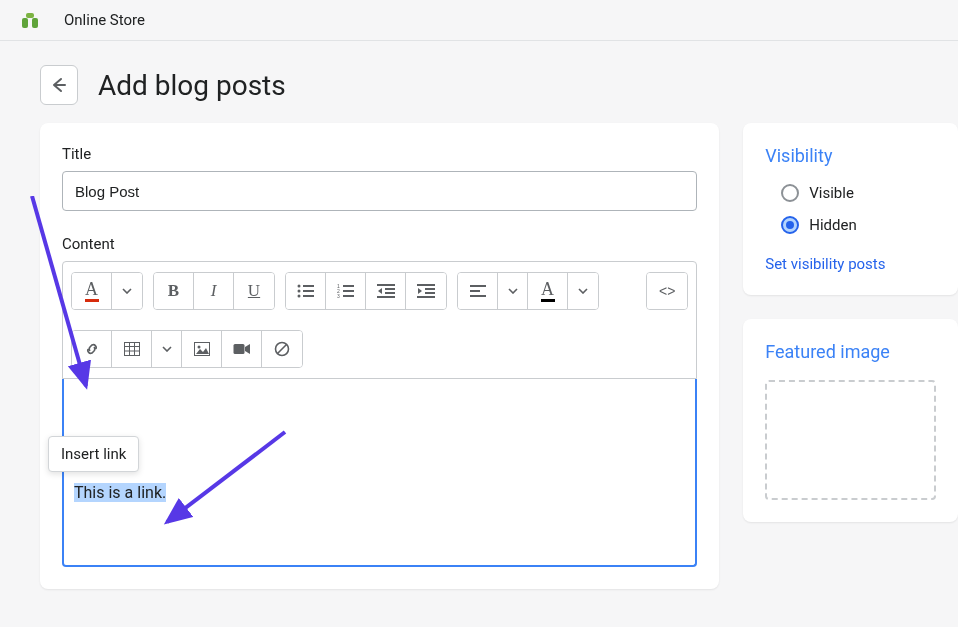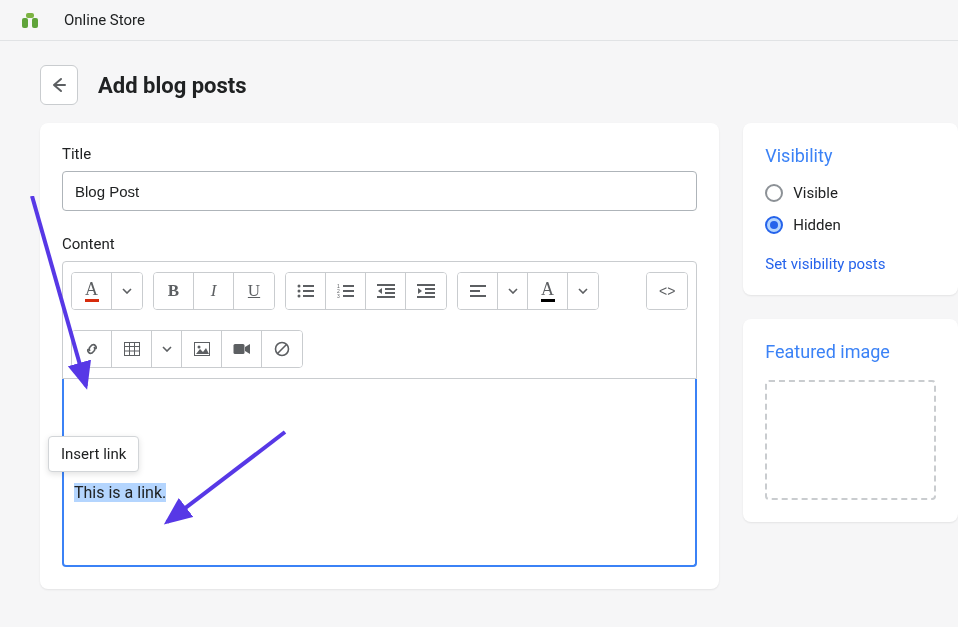--- a/index.html
+++ b/index.html
@@ -4,21 +4,21 @@
   <style>
     * { box-sizing: border-box; margin: 0; padding: 0; }
     body { font-family: -apple-system, BlinkMacSystemFont, "Segoe UI", Roboto, sans-serif; background: #f6f6f7; width: 958px; height: 627px; overflow: hidden; }
     
     .header { display: flex; align-items: center; padding: 10px 20px; background: #f6f6f7; border-bottom: 1px solid #e1e3e5; gap: 24px; }
     .header-icon { width: 20px; height: 20px; display:flex; align-items:center; justify-content:center; }
     .header-title { font-size: 15px; color: #202223; }
     
     .page-header { display: flex; align-items: center; padding: 24px 40px 18px; gap: 20px; }
     .back-btn { width: 38px; height: 40px; border: 1px solid #c9cccf; border-radius: 6px; background: #fff; display: flex; align-items: center; justify-content: center; cursor: pointer; }
-    .page-title { font-size: 22px; font-weight: 700; color: #202223; }
+    .page-title { font-size: 28px; font-weight: 400; color: #202223; }
     
     .layout { display: flex; gap: 24px; padding: 0 0 0 40px; }
     .card { background: #fff; border-radius: 8px; box-shadow: 0 1px 2px rgba(0,0,0,0.08); padding: 22px; }
     .main-card { width: 680px; }
     .side { width: 215px; display: flex; flex-direction: column; gap: 24px; }
     .side .card { padding: 22px; }
     
     .field-label { font-size: 15px; color: #202223; margin-bottom: 8px; display: block; }
     .text-input { width: 100%; height: 40px; padding: 8px 12px; border: 1px solid #aeb4b9; border-radius: 4px; font-size: 15px; color: #202223; }
     
@@ -38,21 +38,21 @@
     
     .spacer-flex { flex: 1 0 10px; }
     
     .editor { border: 2px solid #3b82f6; border-top: none; border-radius: 0 0 4px 4px; min-height: 188px; padding: 10px 10px; }
     .editor-text { font-size: 16px; color: #202223; margin-top: 94px; }
     .sel { background: #b4d5fe; }
     
     .tooltip { position: absolute; background: #fff; border: 1px solid #d2d5d8; border-radius: 4px; padding: 8px 12px; font-size: 15px; color: #202223; box-shadow: 0 2px 6px rgba(0,0,0,0.12); z-index: 5; }
     
     .sect-title { font-size: 18px; font-weight: 400; color: #3b82f6; margin-bottom: 18px; }
-    .radio-row { display: flex; align-items: center; gap: 10px; margin-bottom: 14px; cursor:pointer;}
+    .radio-row { display: flex; align-items: center; gap: 10px; margin-bottom: 14px; cursor:pointer;margin-left:16px;}
     .radio-row:last-of-type { margin-bottom: 20px; }
     .radio-outer { width: 18px; height: 18px; border-radius: 50%; border: 2px solid #8c9196; display: flex; align-items: center; justify-content: center; }
     .radio-outer.sel { border-color: #2563eb; }
     .radio-inner { width: 8px; height: 8px; border-radius: 50%; background: #2563eb; }
     .radio-lbl { font-size: 15px; color: #202223; }
     .link { color: #2563eb; font-size: 15px; cursor: pointer; }
     
     .upload-zone { border: 2px dashed #c9cccf; border-radius: 4px; height: 120px; }
     
     svg { display:block; }

